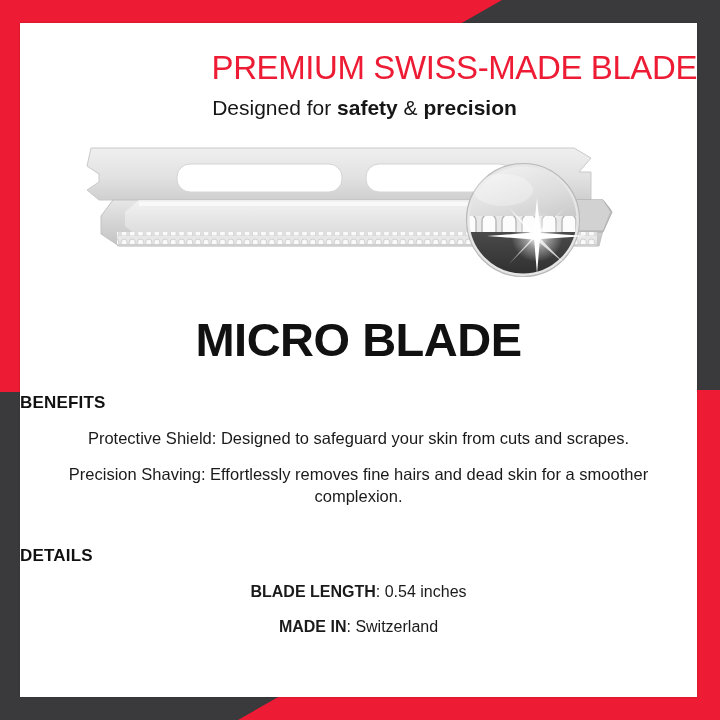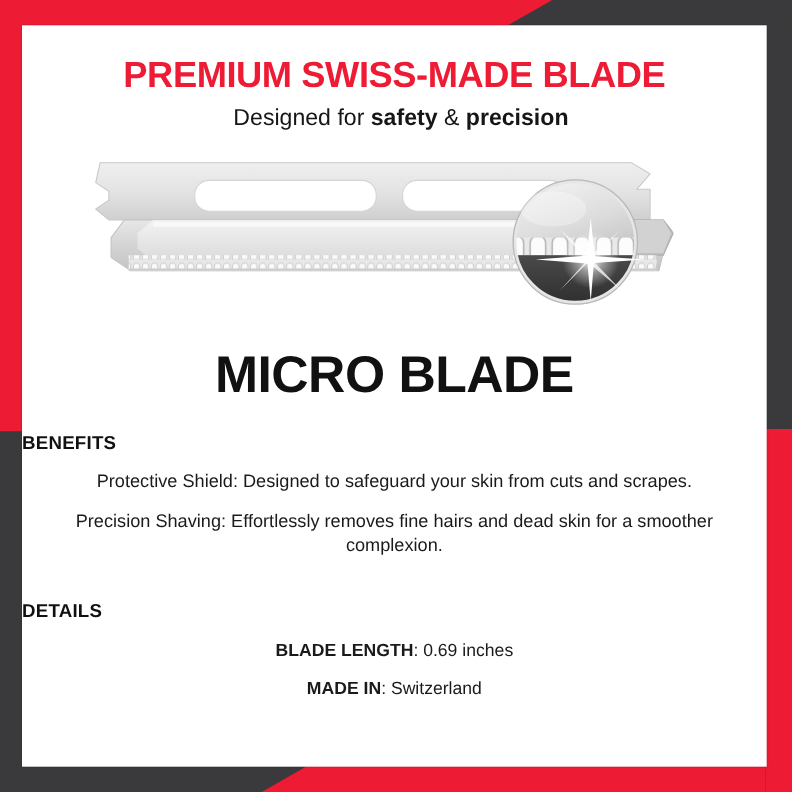--- a/index.html
+++ b/index.html
@@ -58,24 +58,24 @@
     position:absolute;
     left:20px; top:23px;
     width:677px; height:674px;
     background:#FFFFFF;
     box-shadow:0 0 2px rgba(0,0,0,0.18);
     overflow:hidden;
   }
 
   
   .headline {
-    text-align:center;
+    text-align:right;
     color:#ED1B34;
     font-size:33px;
-    font-weight:bold;
+    font-weight:normal;
     letter-spacing:-0.4px;
     margin-top:26px;
     white-space:nowrap;
   }
   .subhead {
     text-align:center;
     color:#161616;
     font-size:21px;
     font-weight:normal;
     margin-top:9px;
@@ -241,18 +241,18 @@
 
     <div class="section-head" id="benefits-head">BENEFITS</div>
 
     <div class="line"><b>Protective Shield</b><span>: </span><span>Designed to safeguard your skin from cuts and scrapes.</span></div>
 
     <div class="line"><b>Precision Shaving</b><span>: </span><span>Effortlessly removes fine hairs and dead skin for a smoother complexion.</span></div>
 
 
     <div class="section-head" id="details-head">DETAILS</div>
 
-    <div class="detail-line"><b>BLADE LENGTH</b><span>: </span><span>0.69 inches</span></div>
+    <div class="detail-line"><b>BLADE LENGTH</b><span>: </span><span>0.54 inches</span></div>
 
     <div class="detail-line"><b>MADE IN</b><span>: </span><span>Switzerland</span></div>
 
   </div>
 </div>
 
 </body></html>

